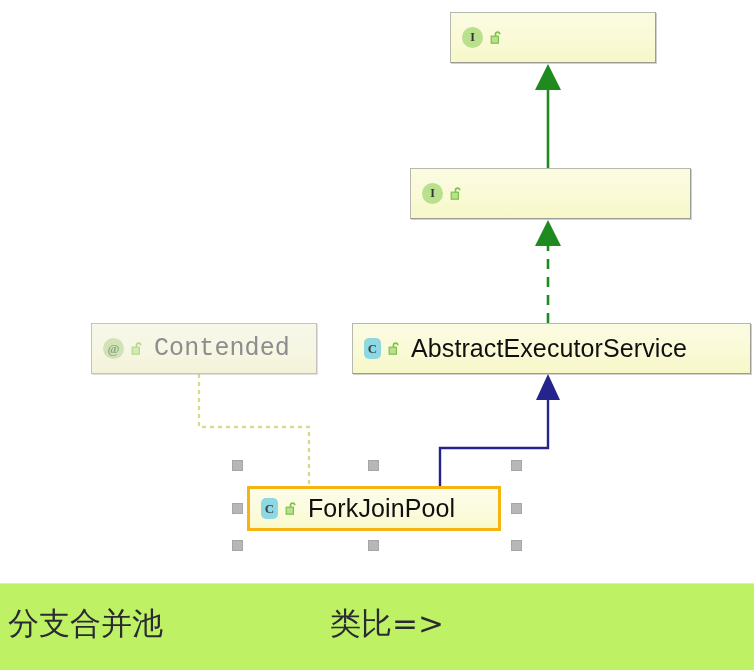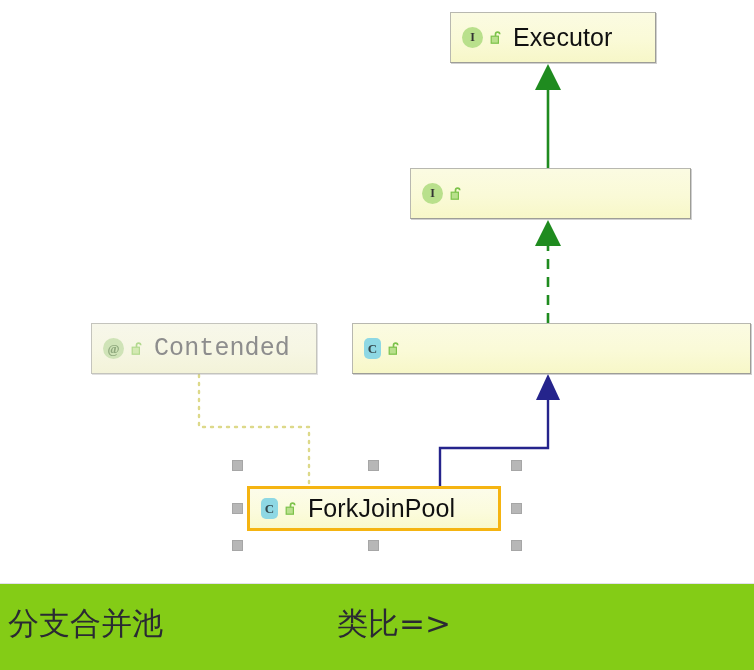--- a/index.html
+++ b/index.html
@@ -138,33 +138,33 @@
     width: 754px;
     height: 1px;
     background: #e2e0ec;
   }
   #footer-bar {
     position: absolute;
     left: 0;
     top: 584px;
     width: 754px;
     height: 86px;
-    background: #84cc16;
+    background: #bef264;
   }
   #footer-bar .note {
     position: absolute;
     top: 24px;
     font-size: 31px;
     line-height: 1;
     color: #2a2a33;
     font-family: "DejaVu Sans", "Liberation Sans", sans-serif;
     white-space: nowrap;
   }
   #footer-note-1 { left: 8px; }
-  #footer-note-2 { left: 337px; }
+  #footer-note-2 { left: 330px; }
   #footer-note-3 { left: 570px; }
 </style>
 </head>
 <body>
 
 <div id="diagram-canvas">
 
   <svg id="edge-layer" width="754" height="583" viewBox="0 0 754 583">
 
      Executor  (solid green generalization) --&gt;
@@ -192,41 +192,41 @@
   </svg>
 
   <div class="uml-node iface" id="node-executor">
     <span class="type-icon">I</span>
     <span class="vis-icon">
       <svg width="14" height="15" viewBox="0 0 14 15">
         <path d="M5.5 6.2 V4.2 a2.1 2.1 0 0 1 4.2 0" fill="none" stroke="#7cc24a" stroke-width="1.7"></path>
         <rect x="1.2" y="6.2" width="7.2" height="7" fill="#b9e08c" stroke="#7cc24a" stroke-width="1.2"></rect>
       </svg>
     </span>
-    <span class="node-label">Executor</span>
   </div>
 
   <div class="uml-node iface" id="node-executorservice">
     <span class="type-icon">I</span>
     <span class="vis-icon">
       <svg width="14" height="15" viewBox="0 0 14 15">
         <path d="M5.5 6.2 V4.2 a2.1 2.1 0 0 1 4.2 0" fill="none" stroke="#7cc24a" stroke-width="1.7"></path>
         <rect x="1.2" y="6.2" width="7.2" height="7" fill="#b9e08c" stroke="#7cc24a" stroke-width="1.2"></rect>
       </svg>
     </span>
   </div>
 
   <div class="uml-node klass" id="node-abstractexecutorservice">
     <span class="type-icon">C</span>
     <span class="vis-icon">
       <svg width="14" height="15" viewBox="0 0 14 15">
         <path d="M5.5 6.2 V4.2 a2.1 2.1 0 0 1 4.2 0" fill="none" stroke="#7cc24a" stroke-width="1.7"></path>
         <rect x="1.2" y="6.2" width="7.2" height="7" fill="#b9e08c" stroke="#7cc24a" stroke-width="1.2"></rect>
       </svg>
     </span>
+    <span class="node-label">AbstractExecutorService</span>
   </div>
 
   <div class="uml-node annot faded" id="node-contended">
     <span class="type-icon">@</span>
     <span class="vis-icon">
       <svg width="14" height="15" viewBox="0 0 14 15">
         <path d="M5.5 6.2 V4.2 a2.1 2.1 0 0 1 4.2 0" fill="none" stroke="#7cc24a" stroke-width="1.7"></path>
         <rect x="1.2" y="6.2" width="7.2" height="7" fill="#b9e08c" stroke="#7cc24a" stroke-width="1.2"></rect>
       </svg>
     </span>

